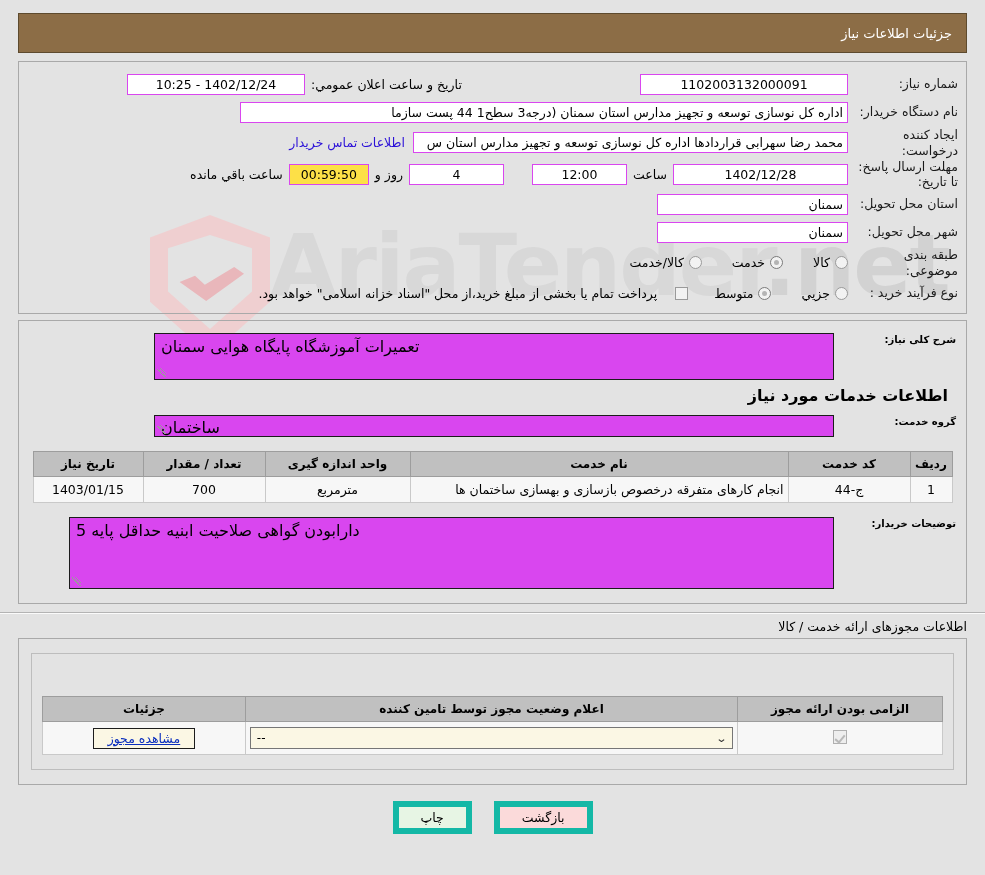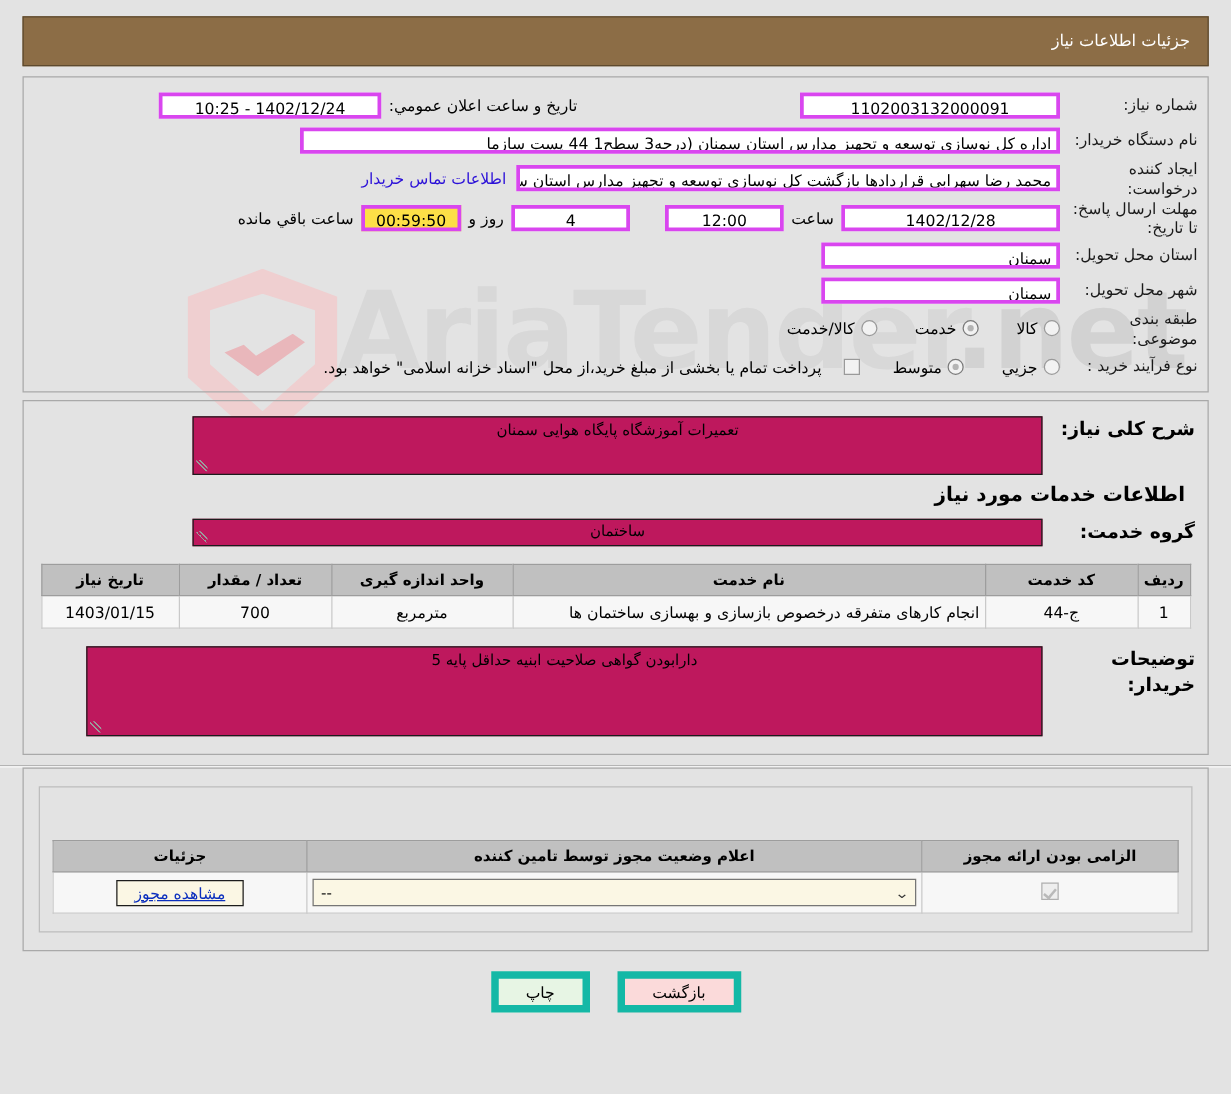--- a/index.html
+++ b/index.html
@@ -111,21 +111,21 @@
     font-size: 12.5px;
     color: #1a1a1a;
     box-sizing: border-box;
     flex: 0 0 auto;
     line-height: 1.25;
   }
   .lbl.two { line-height: 1.15; }
 
   .fld {
     background: #fff;
-    border: 3px solid #d946ef;
+    border: 1px solid #d946ef;
     height: 21px;
     line-height: 19px;
     font-size: 12.5px;
     padding: 0 4px;
     box-sizing: border-box;
     text-align: center;
     color: #000;
     overflow: hidden;
     white-space: nowrap;
     font-family: "DejaVu Sans", sans-serif;
@@ -189,33 +189,33 @@
   .desc-panel {
     border: 1px solid #a9a9a9;
     padding: 10px 0 12px 0;
     box-sizing: border-box;
   }
   .drow { display: flex; align-items: flex-start; padding: 2px 0; }
   .dlbl {
     width: 132px;
     text-align: right;
     padding-left: 6px; padding-right: 10px;
-    font-size: 15px;
+    font-size: 10px;
     font-weight: bold;
     box-sizing: border-box;
     flex: 0 0 auto;
     line-height: 1.4;
   }
   .ta {
-    background: #be185d;
+    background: #d946ef;
     border: 1px solid #1c1c1c;
-    font-size: 12px;
+    font-size: 16px;
     padding: 3px 6px 0 6px;
     box-sizing: border-box;
-    text-align: center;
+    text-align: left;
     position: relative;
     color: #000;
     overflow: hidden;
   }
   .ta::after {
     content: "";
     position: absolute;
     left: 2px; bottom: 2px;
     width: 9px; height: 9px;
     background:
@@ -373,21 +373,21 @@
       </div>
 
       <div class="row">
         <div class="lbl">نام دستگاه خریدار:</div>
         <div class="fld rt" style="width:608px">اداره کل نوسازی   توسعه و تجهیز مدارس استان سمنان (درجه3  سطح1  44 پست سازما</div>
         <div style="width:92px"></div>
       </div>
 
       <div class="row">
         <div class="lbl">ایجاد کننده درخواست:</div>
-        <div class="fld rt" style="width:435px">محمد رضا سهرابی قراردادها بازگشت کل نوسازی   توسعه و تجهیز مدارس استان س</div>
+        <div class="fld rt" style="width:435px">محمد رضا سهرابی قراردادها اداره کل نوسازی   توسعه و تجهیز مدارس استان س</div>
         <a class="link">اطلاعات تماس خریدار</a>
         <div style="flex:1"></div>
       </div>
 
       <div class="row">
         <div class="lbl two">مهلت ارسال پاسخ: تا تاریخ:</div>
         <div class="fld" style="width:175px">1402/12/28</div>
         <div class="inline-lbl">ساعت</div>
         <div class="fld" style="width:95px">12:00</div>
         <div class="fld" style="width:95px; margin-right:28px">4</div>
@@ -491,20 +491,21 @@
       <div class="drow" style="margin-top:12px">
         <div class="dlbl">توضیحات خریدار:</div>
         <div class="ta" style="width:765px; height:72px">دارابودن گواهی صلاحیت ابنیه حداقل پایه 5</div>
       </div>
 
     </div>
   </div>
 
   <hr class="sep">
 
+  <div class="subhead">اطلاعات مجوزهای ارائه خدمت / کالا</div>
 
   <div class="permit-panel">
     <div class="permit-inner">
       <div style="display:flex; justify-content:center; margin-top:26px">
         <table class="grid" id="permits-table">
           <thead>
             <tr>
               <th style="width:214px">الزامی بودن ارائه مجوز</th>
               <th style="width:534px">اعلام وضعیت مجوز توسط تامین کننده</th>
               <th style="width:208px">جزئیات</th>

